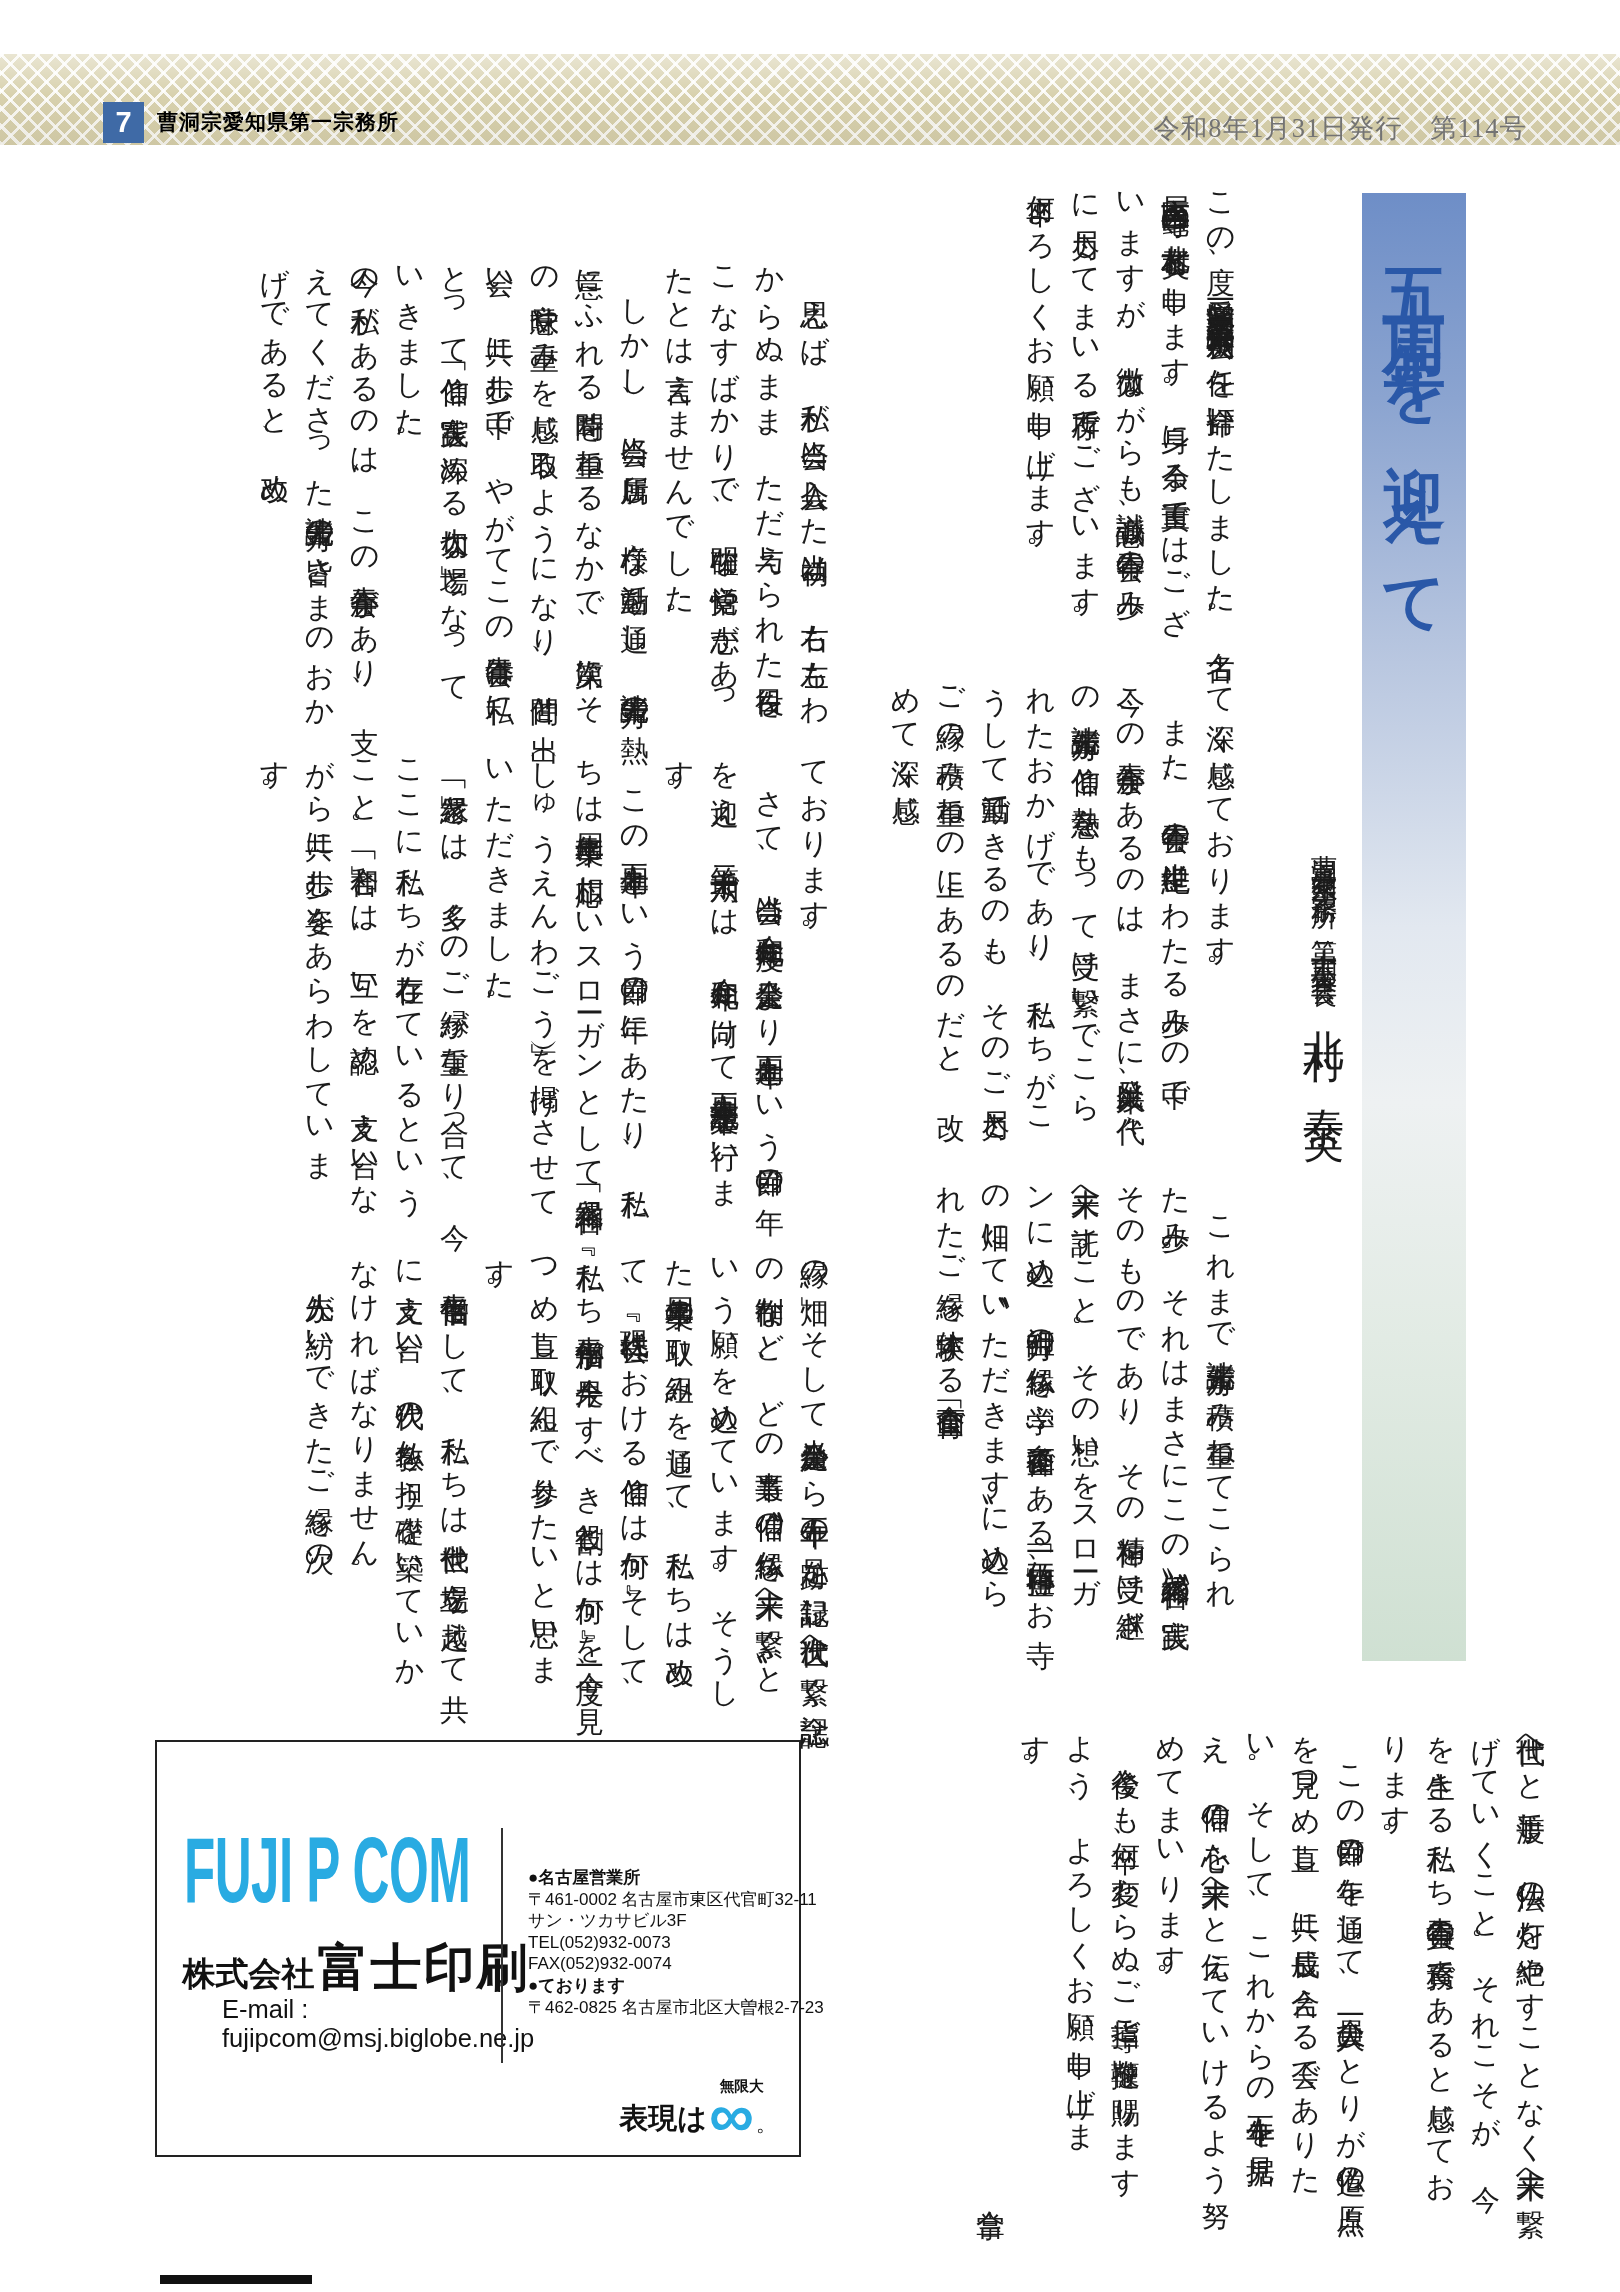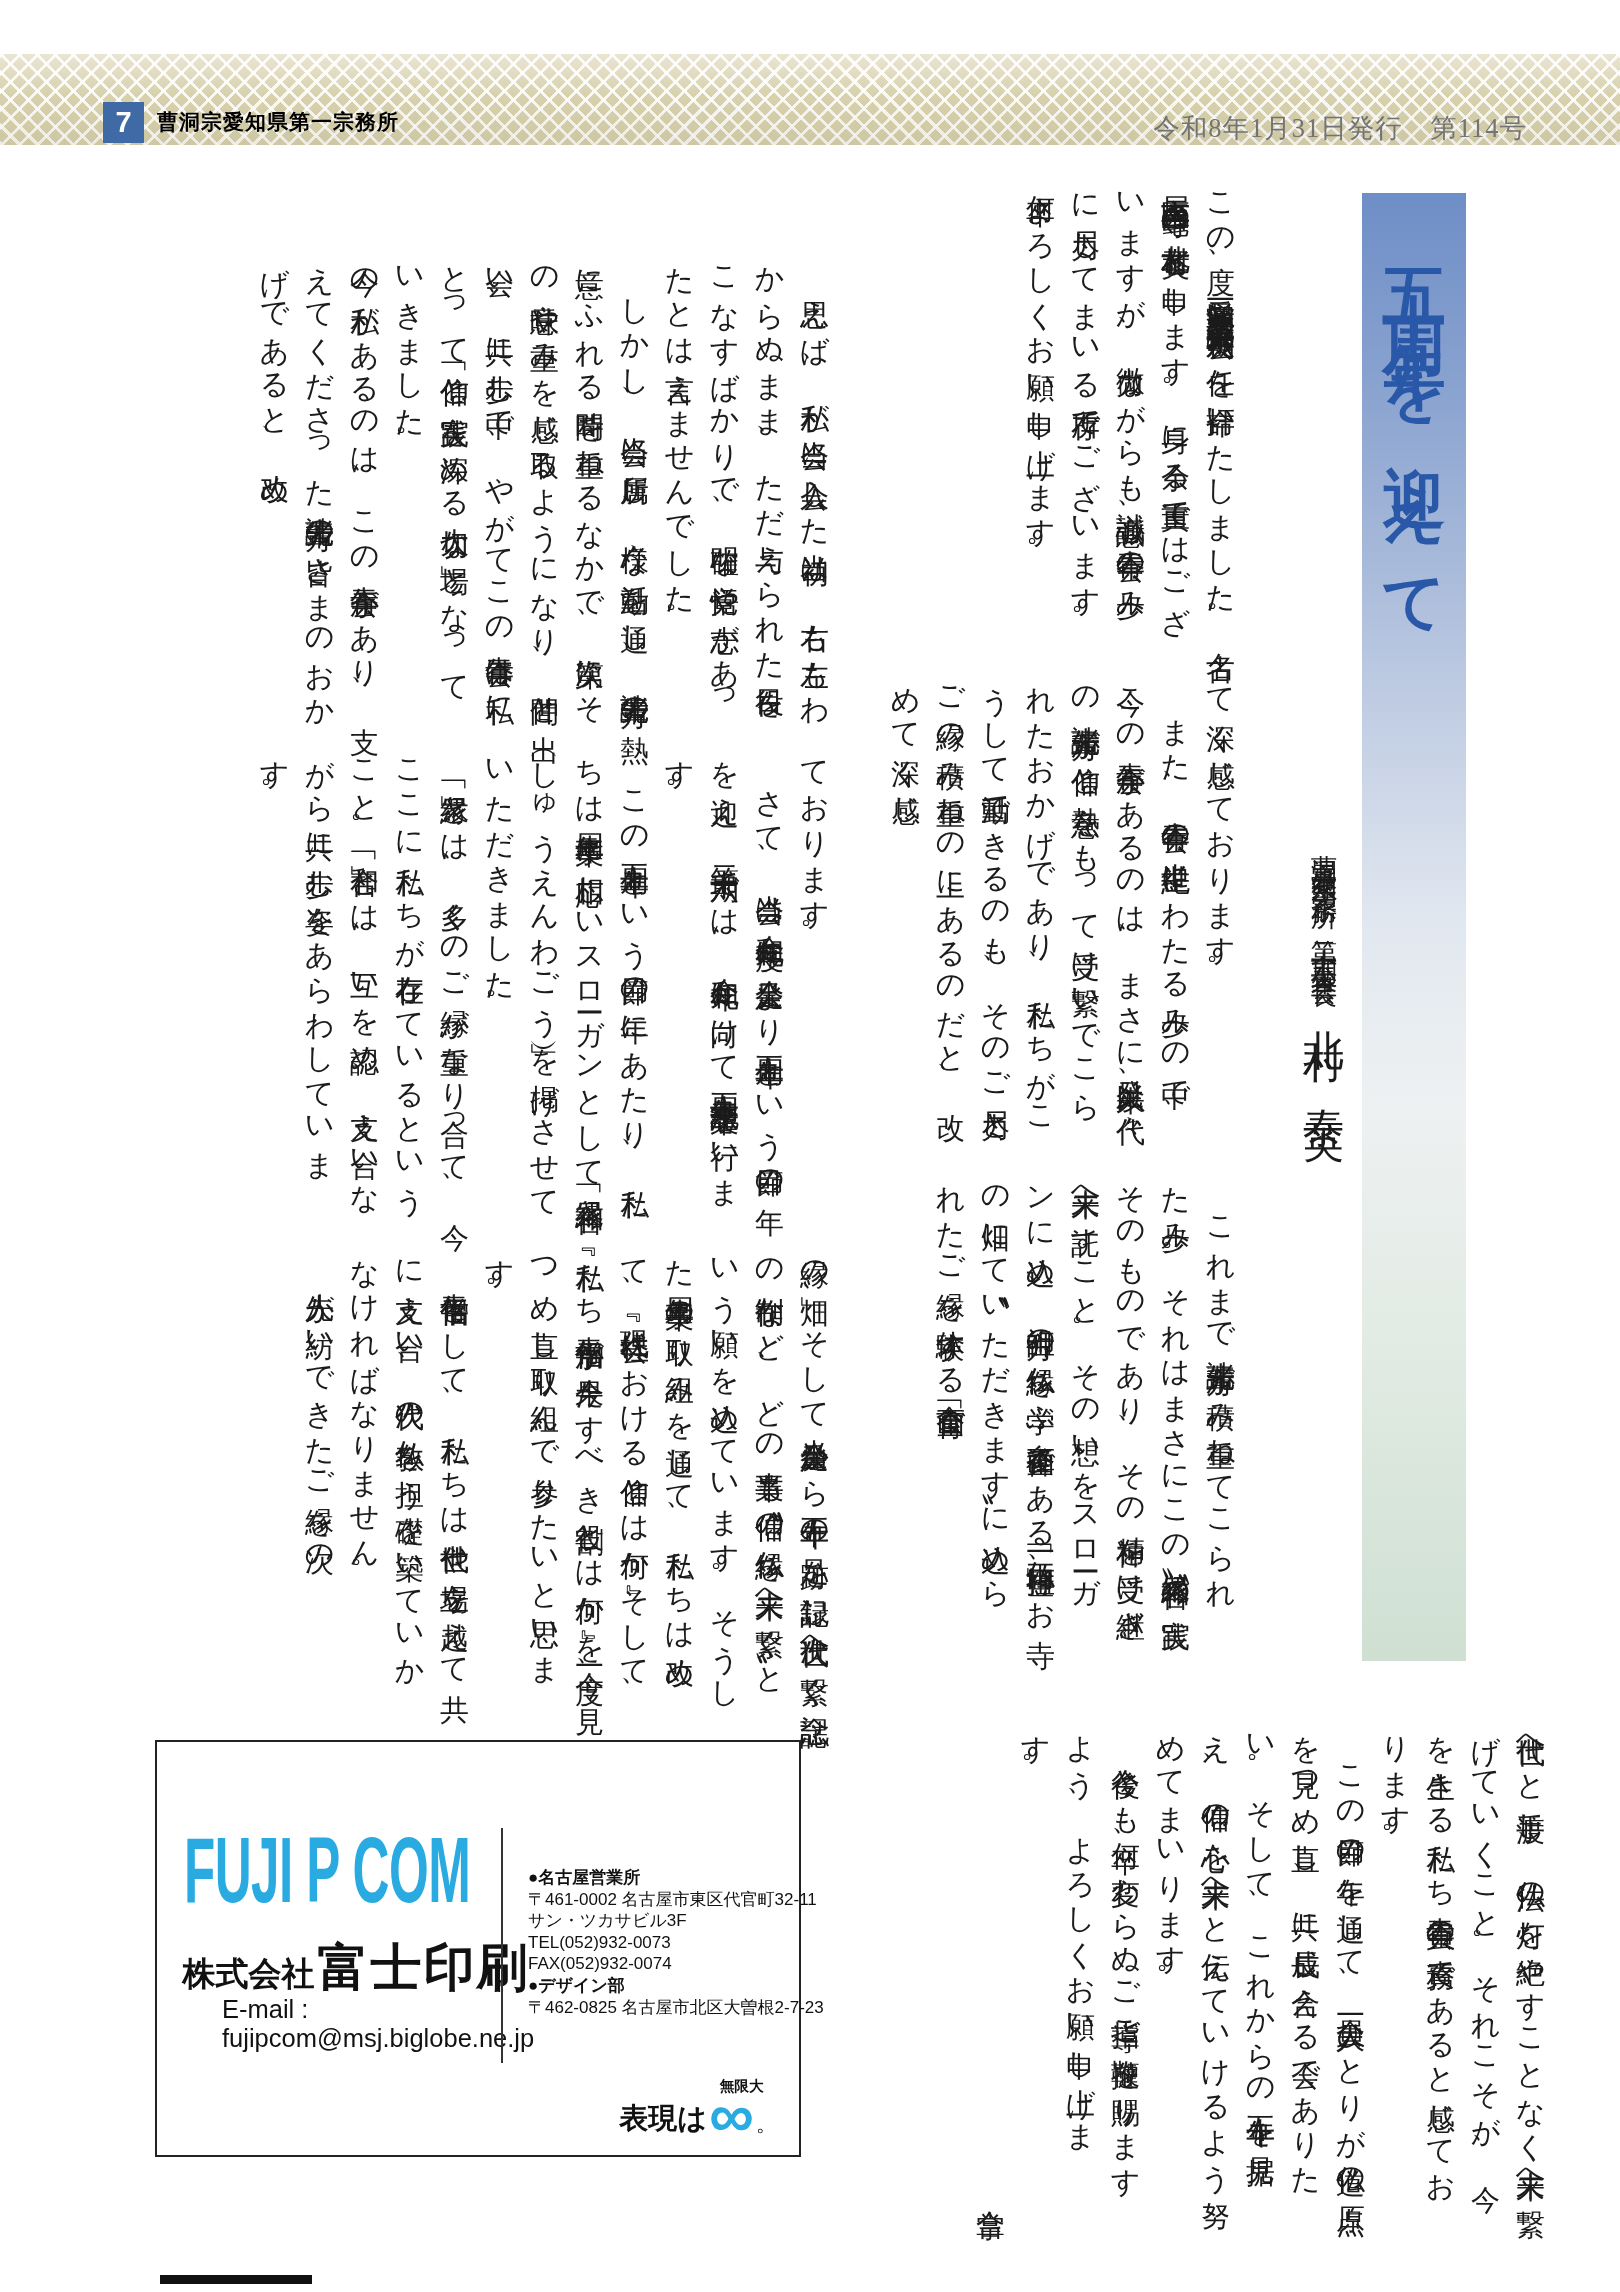--- a/index.html
+++ b/index.html
@@ -140,21 +140,21 @@
       <div>E-mail :</div>
       <div>fujipcom@msj.biglobe.ne.jp</div>
     </div>
     <div class="ad-divider"></div>
     <div class="ad-contact">
       <div class="b">●名古屋営業所</div>
       <div>〒461-0002 名古屋市東区代官町32-11</div>
       <div>サン・ツカサビル3F</div>
       <div>TEL(052)932-0073</div>
       <div>FAX(052)932-0074</div>
-      <div class="b">●デザイン部</div>
+      <div class="b">●ております</div>
       <div>〒462-0825 名古屋市北区大曽根2-7-23</div>
     </div>
     <div class="ad-slogan">
       <div class="ad-slogan-caption">無限大</div>
       <div class="ad-slogan-row">
         <span class="ad-slogan-text">表現は</span>
         <span class="ad-slogan-symbol">∞</span>
         <span class="ad-slogan-period">。</span>
       </div>
     </div>

